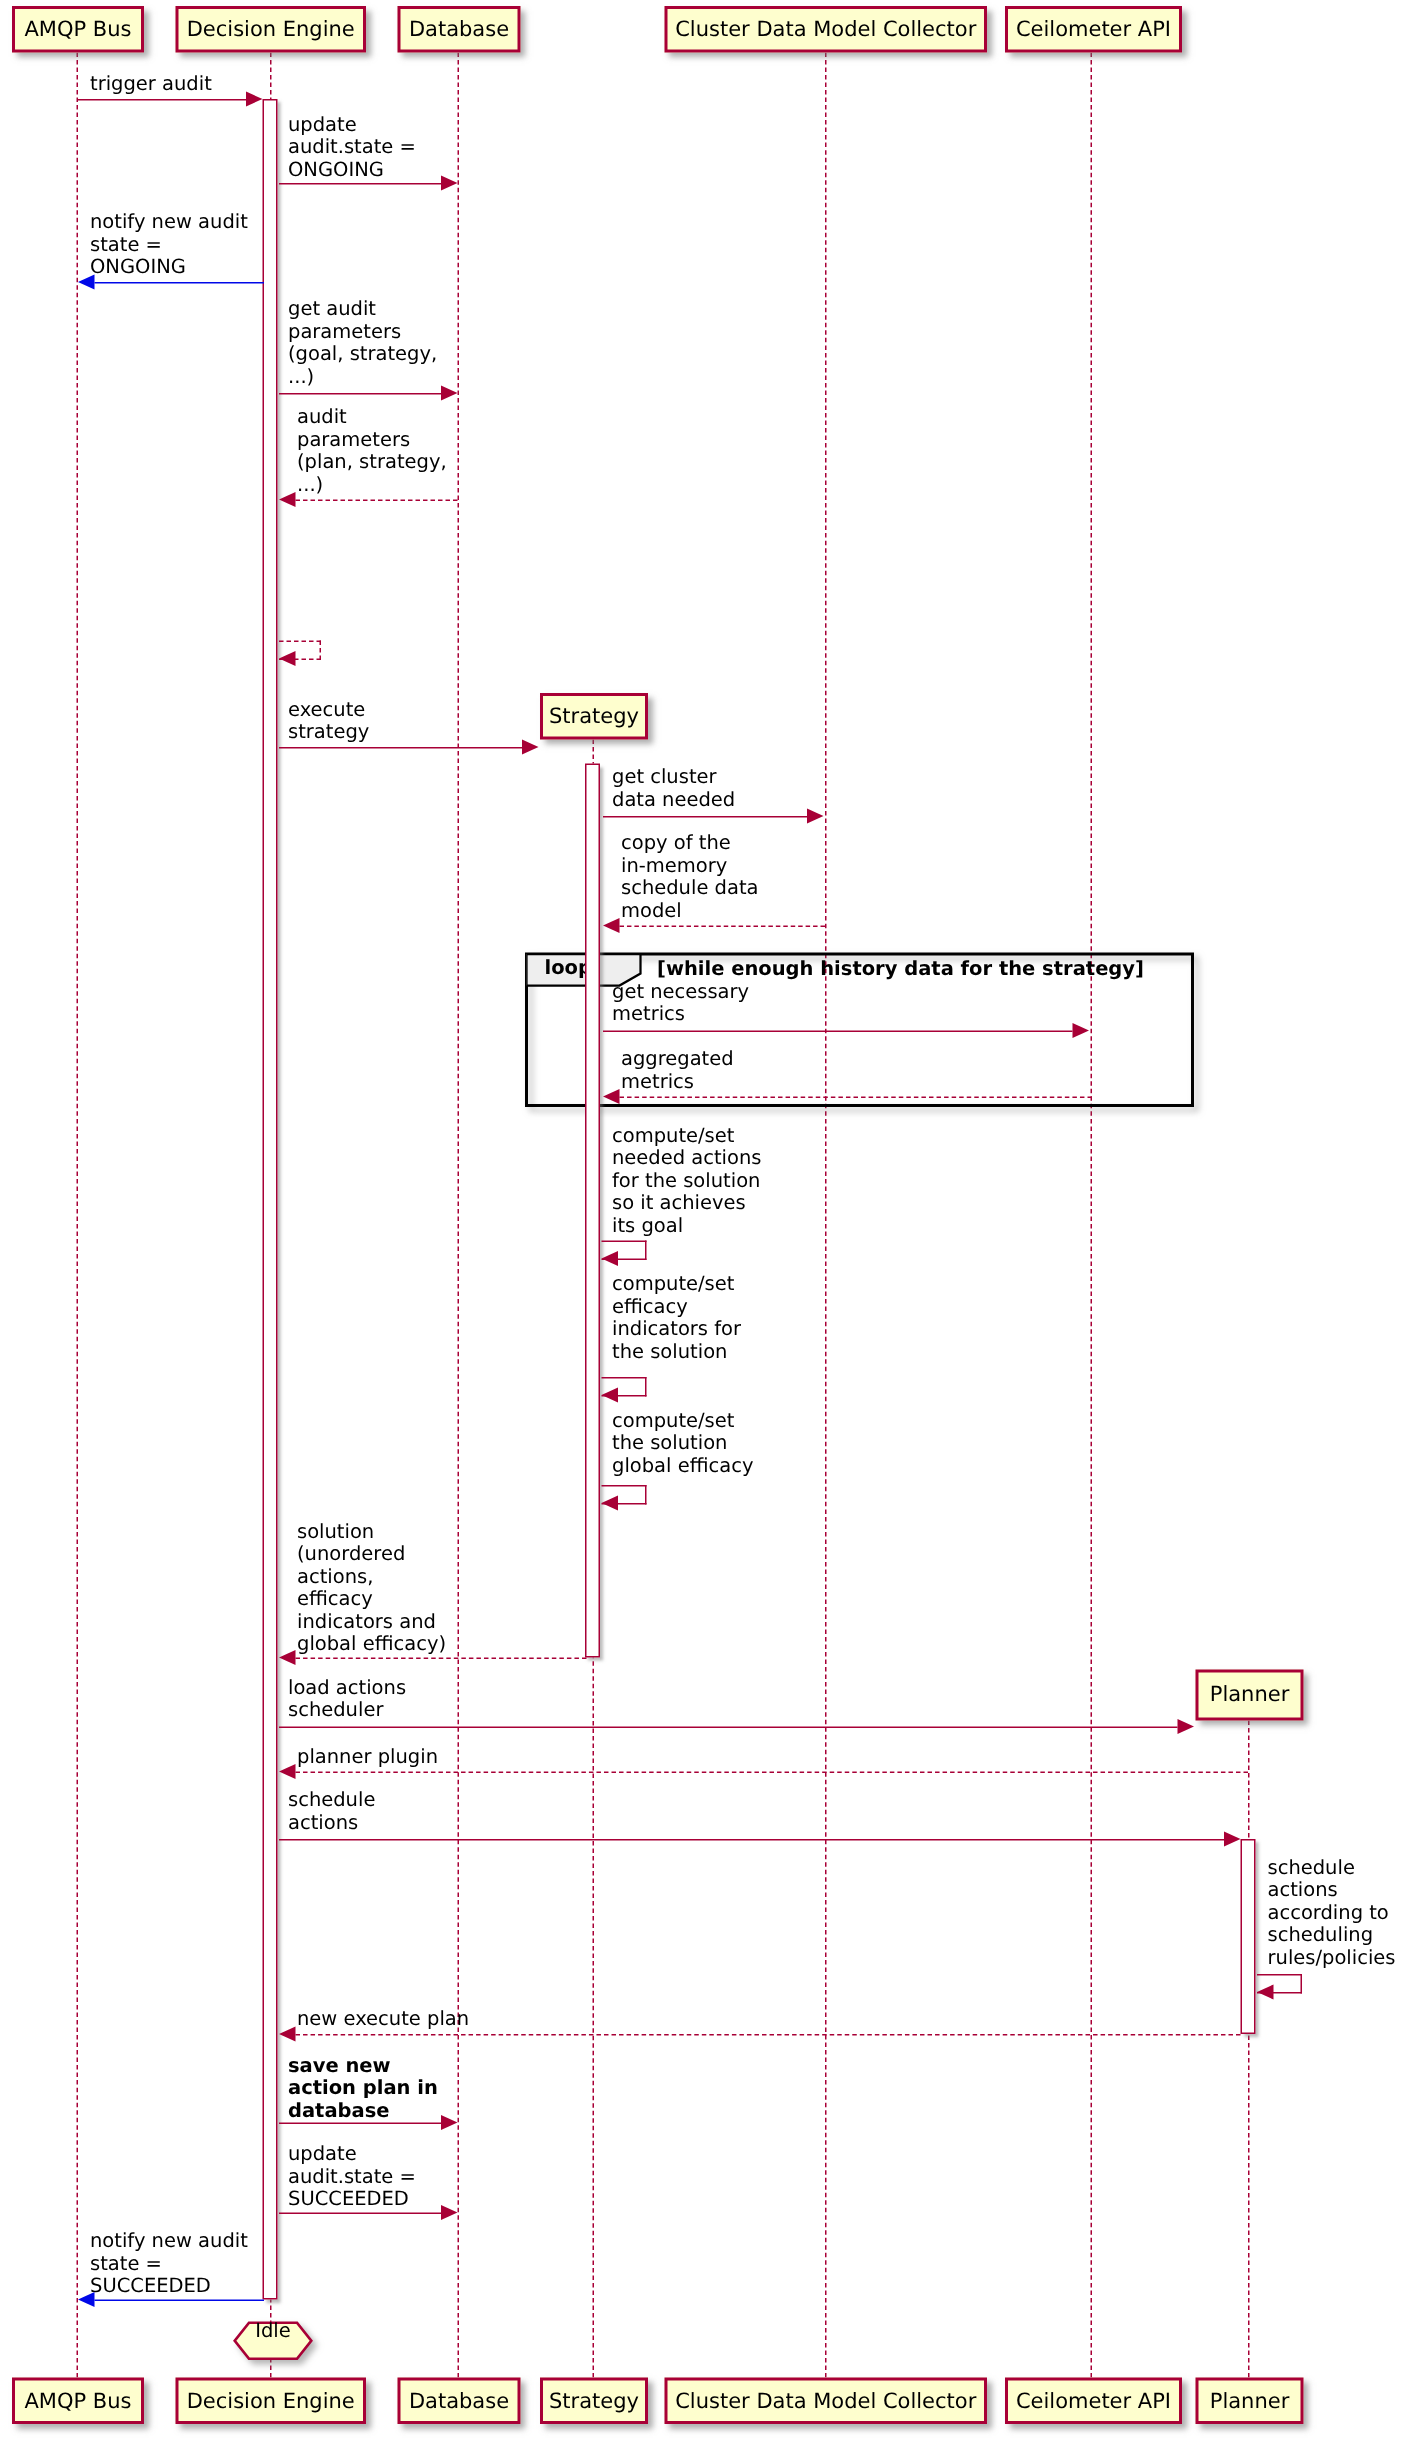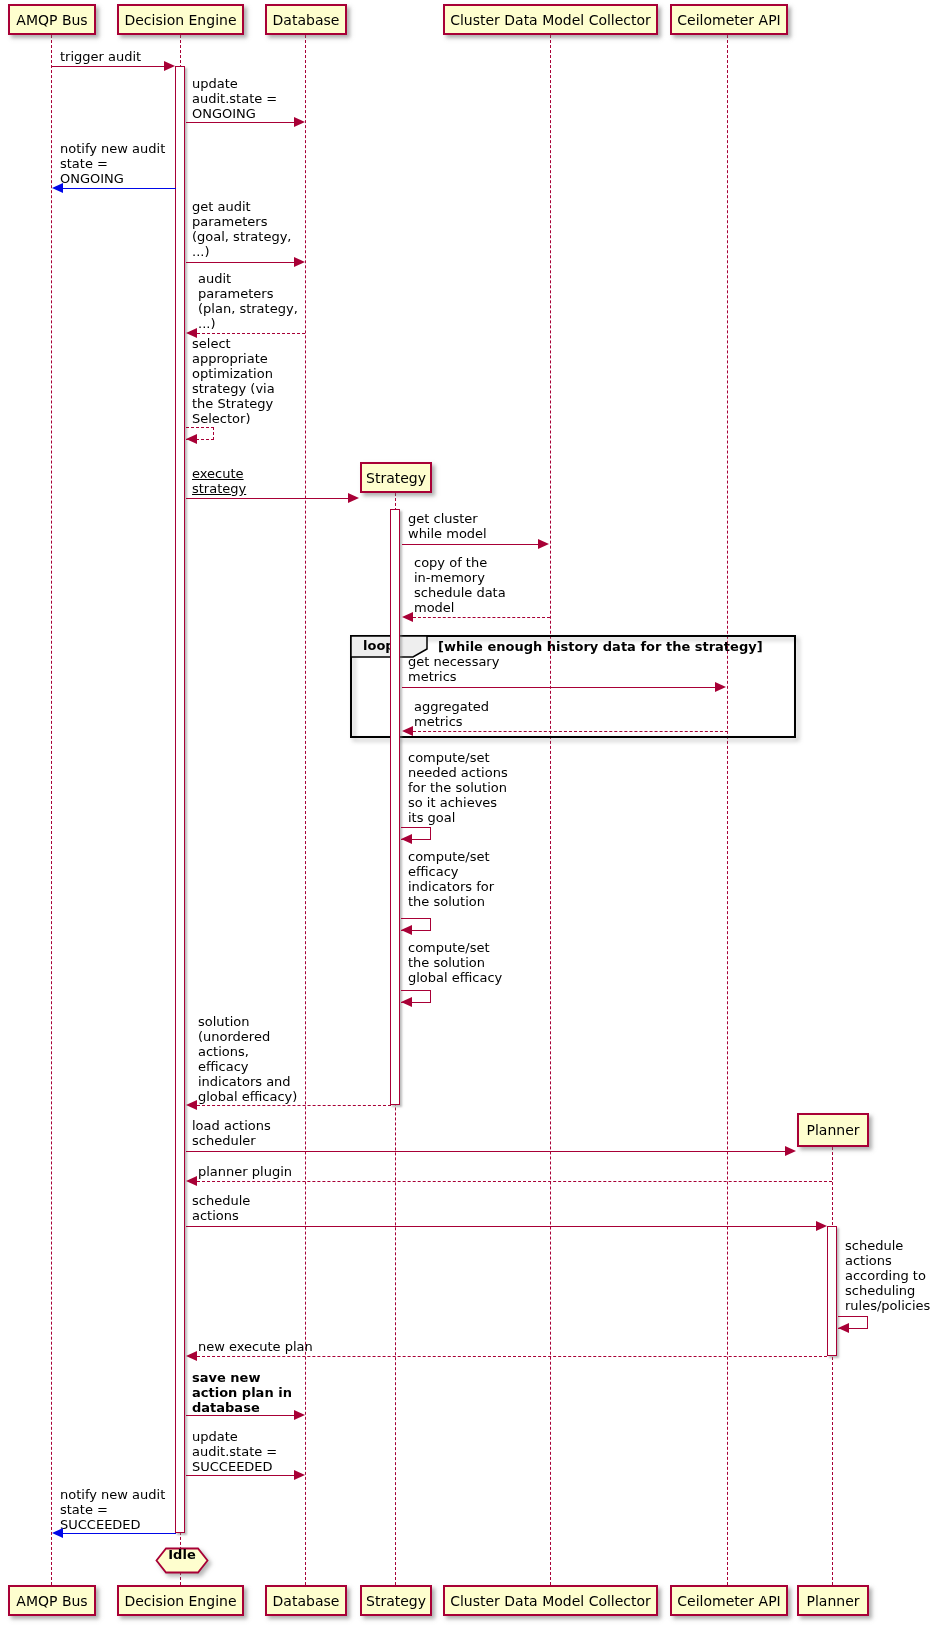--- a/index.html
+++ b/index.html
@@ -95,39 +95,33 @@
   <div class="arrow" style="left:186px;top:262px;width:108px;"></div>
   <div class="head right" style="left:294px;top:257px;"></div>
 
   <div class="msg-label" style="left:198px;top:271px;">audit
 parameters
 (plan, strategy,
 ...)</div>
   <div class="arrow dotted" style="left:197px;top:333px;width:108px;"></div>
   <div class="head left" style="left:186px;top:328px;"></div>
 
-  <div class="msg-label" style="left:192px;top:336px;">select
-appropriate
-optimization
-strategy (via
-the Strategy
-Selector)</div>
   <div class="selfmsg dotted" style="left:186px;top:427px;width:28px;height:13px;"></div>
   <div class="head left" style="left:186px;top:434px;"></div>
 
-  <div class="msg-label" style="left:192px;top:466px;text-decoration:underline;">execute
+  <div class="msg-label" style="left:192px;top:466px;">execute
 strategy</div>
   <div class="arrow" style="left:186px;top:498px;width:162px;"></div>
   <div class="head right" style="left:348px;top:493px;"></div>
   <div class="participant" style="left:360px;top:462px;width:72px;height:31px;">
     <span>Strategy</span>
   </div>
 
   <div class="msg-label" style="left:408px;top:511px;">get cluster
-while model</div>
+data needed</div>
   <div class="arrow" style="left:402px;top:544px;width:136px;"></div>
   <div class="head right" style="left:538px;top:539px;"></div>
 
   <div class="msg-label" style="left:414px;top:555px;">copy of the
 in-memory
 schedule data
 model</div>
   <div class="arrow dotted" style="left:413px;top:617px;width:137px;"></div>
   <div class="head left" style="left:402px;top:612px;"></div>
 
@@ -214,21 +208,21 @@
 
   <div class="msg-label" style="left:60px;top:1487px;">notify new audit
 state =
 SUCCEEDED</div>
   <div class="arrow blue" style="left:63px;top:1533px;width:113px;"></div>
   <div class="head left blue" style="left:52px;top:1528px;"></div>
 
   <svg style="position:absolute;left:155px;top:1547px;filter:drop-shadow(3px 3px 2px rgba(110,110,110,.5));" width="54" height="27">
     <polygon points="11,1.5 43,1.5 52.5,13.5 43,25.5 11,25.5 1.5,13.5" fill="#FEFECE" stroke="#A80036" stroke-width="1.8"></polygon>
   </svg>
-  <div class="hex-label" style="left:155px;top:1547px;width:54px;height:14px;font-weight:bold;">Idle</div>
+  <div class="hex-label" style="left:155px;top:1547px;width:54px;height:14px;">Idle</div>
 
   <div class="participant" style="left:8px;top:4px;width:88px;height:31px;">
     <span>AMQP Bus</span>
   </div>
   <div class="participant" style="left:117px;top:4px;width:127px;height:31px;">
     <span>Decision Engine</span>
   </div>
   <div class="participant" style="left:265px;top:4px;width:82px;height:31px;">
     <span>Database</span>
   </div>

